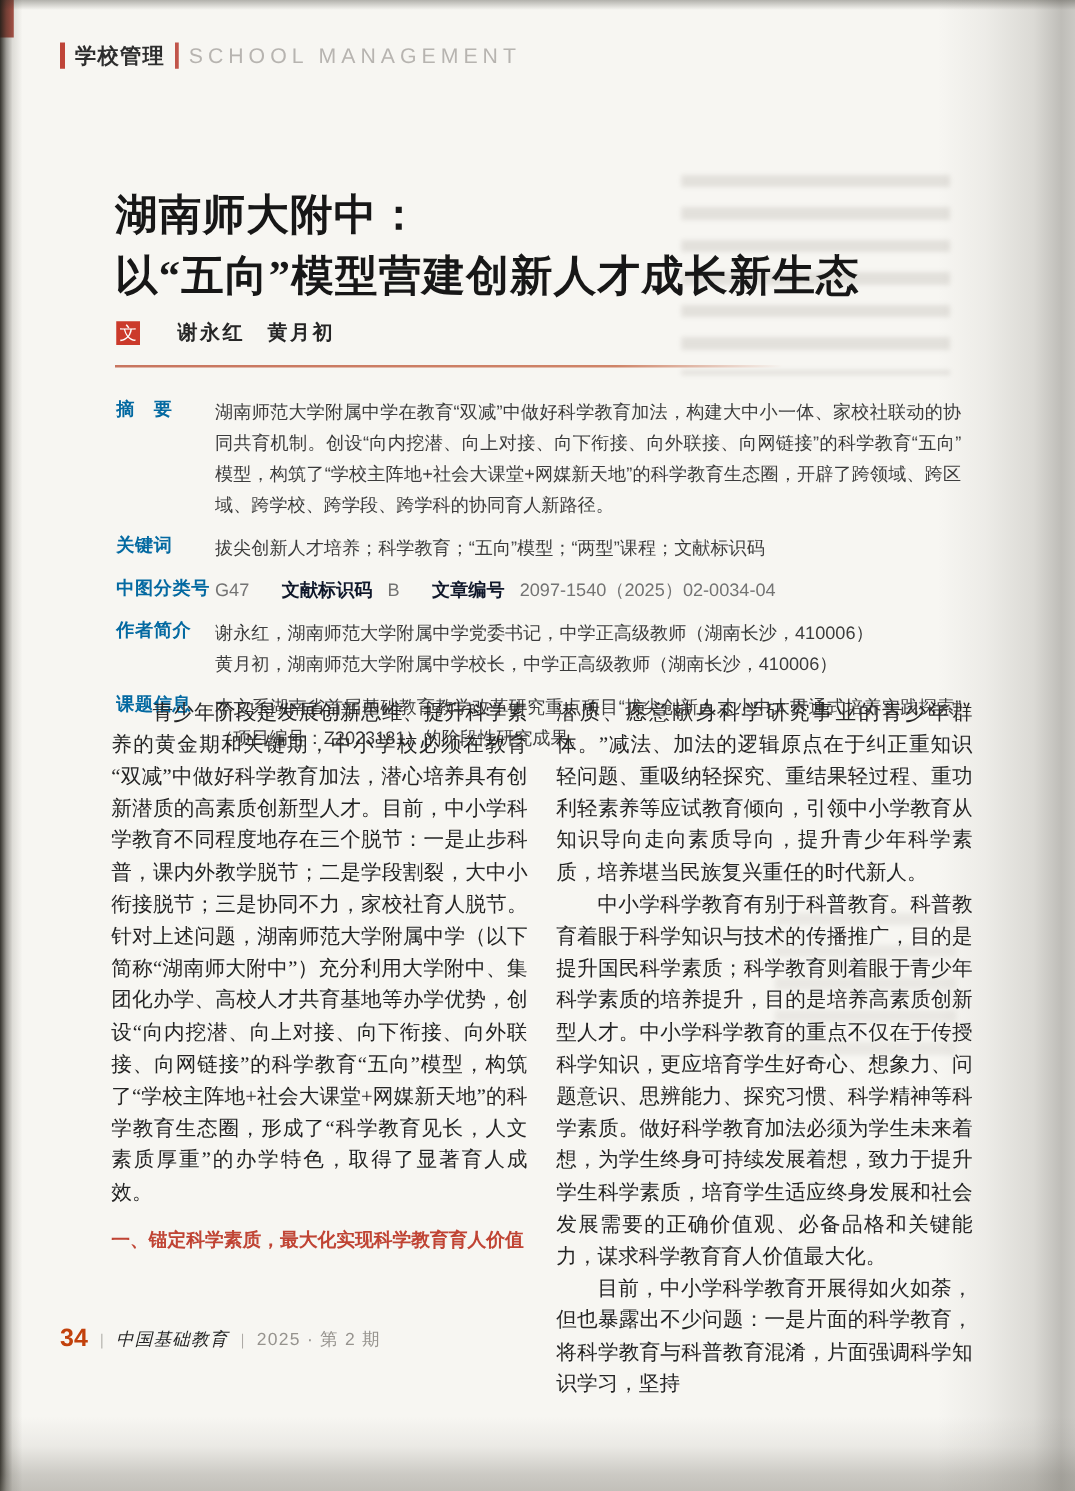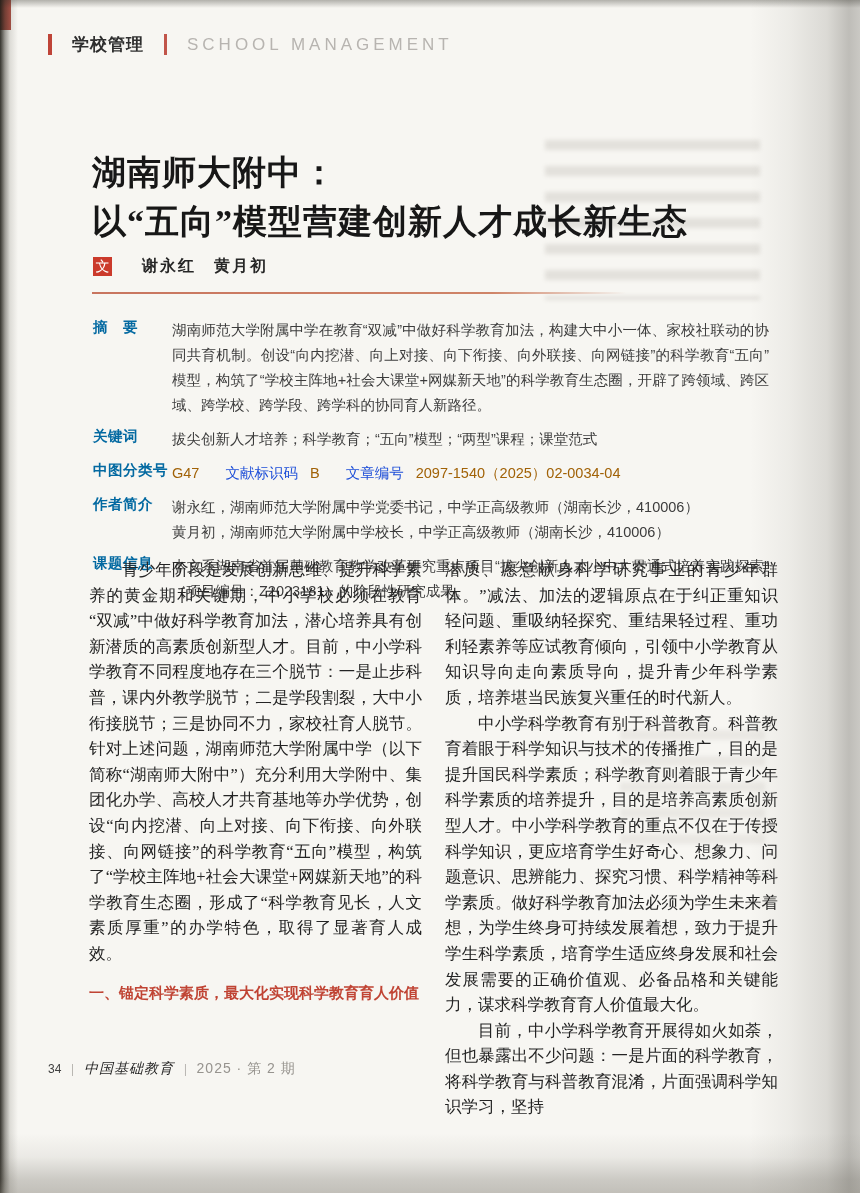--- a/index.html
+++ b/index.html
@@ -17,21 +17,21 @@
   .edge-right{position:absolute;right:0;top:0;width:110px;height:100%;
     background:linear-gradient(90deg,rgba(0,0,0,0) 0,rgba(72,69,60,.06) 35%,rgba(72,69,60,.16) 70%,rgba(60,57,50,.30) 90%,rgba(60,57,50,.24) 100%);}
   .edge-bottom{position:absolute;left:0;bottom:0;width:100%;height:60px;
     background:linear-gradient(180deg,rgba(0,0,0,0) 0,rgba(90,86,76,.08) 40%,rgba(90,86,76,.28) 78%,rgba(120,116,106,.42) 100%);}
   .corner-red{position:absolute;left:0;top:0;width:11px;height:30px;background:#9e3126;opacity:.85;}
 
   .ghost{position:absolute;filter:blur(2px);opacity:.16;pointer-events:none;
     background:repeating-linear-gradient(180deg,#7a7268 0 10px,transparent 10px 26px);}
 
   
-  .header{position:absolute;left:48px;top:33px;display:flex;align-items:center;gap:20px;
+  .header{position:absolute;left:48px;top:33px;display:flex;align-items:center;gap:8px;
     font-family:"Liberation Sans","DejaVu Sans",sans-serif;}
   .vbar{width:4px;height:21px;background:#bf4438;}
   .hdr-cn{font-size:17px;font-weight:700;color:#2e2e2e;letter-spacing:1px;}
   .hdr-sep{width:3px;height:21px;background:#c1554a;}
   .hdr-en{font-size:17px;color:#b7b4b0;letter-spacing:4px;text-align:right;}
 
   
   .title{position:absolute;left:92px;top:148px;width:640px;
     font-weight:900;font-size:34px;line-height:49px;color:#171717;letter-spacing:1px;}
   .byline{position:absolute;left:93px;top:256px;display:flex;align-items:center;gap:10px;}
@@ -40,36 +40,36 @@
   .authors{font-size:16px;font-weight:700;color:#262626;letter-spacing:2px;margin-left:20px;}
   .rule{position:absolute;left:92px;top:292px;width:534px;height:2px;
     background:linear-gradient(90deg,#c8755f 0,#cf8468 75%,rgba(207,132,104,0) 100%);}
 
   
   .meta{position:absolute;left:93px;top:318px;width:676px;
     font-family:"Liberation Sans","DejaVu Sans",sans-serif;font-size:14.5px;}
   .meta-row{display:flex;margin-bottom:9px;}
   .meta-label{flex:0 0 79px;color:#0369a1;font-weight:700;letter-spacing:.5px;}
   .meta-content{flex:1;color:#3c3c3c;line-height:25px;text-align:justify;}
-  .inline-label{color:#1d4ed8;font-weight:400;margin-right:8px;}
-  .inline-val{color:#a16207;margin-right:22px;}
+  .inline-label{color:#0f172a;font-weight:700;margin-right:8px;}
+  .inline-val{color:#737373;margin-right:22px;}
 
   
   .col{position:absolute;top:557px;width:333px;font-size:16.5px;line-height:25.6px;
     text-align:justify;color:#242424;}
   .col-left{left:89px;}
   .col-right{left:445px;}
   .para{margin:0;}
   .para.indent{text-indent:2em;}
   .sec-heading{margin:13px 0 8px 0;color:#c04434;font-weight:700;
     font-family:"Liberation Sans","DejaVu Sans",sans-serif;font-size:15px;line-height:26px;text-align:left;}
 
   
   .footer{position:absolute;left:48px;top:1060px;display:flex;align-items:center;gap:10px;font-size:14px;}
-  .pg-num{font-family:"Liberation Sans","DejaVu Sans",sans-serif;font-weight:400;font-size:12px;color:#404040;}
+  .pg-num{font-family:"Liberation Sans","DejaVu Sans",sans-serif;font-weight:700;font-size:20px;color:#c2410c;}
   .ft-sep{color:#9a9792;font-size:13px;}
   .journal{font-style:italic;font-weight:400;color:#1f1f1f;letter-spacing:1px;}
   .issue{color:#96938e;font-family:"Liberation Sans","DejaVu Sans",sans-serif;letter-spacing:1px;}
 </style>
 </head>
 <body>
 
 <div class="page">
 
   <div class="corner-red"></div>
@@ -95,21 +95,21 @@
   </div>
   <div class="rule"></div>
 
   <div class="meta">
     <div class="meta-row">
       <div class="meta-label">摘　要</div>
       <div class="meta-content">湖南师范大学附属中学在教育“双减”中做好科学教育加法，构建大中小一体、家校社联动的协同共育机制。创设“向内挖潜、向上对接、向下衔接、向外联接、向网链接”的科学教育“五向”模型，构筑了“学校主阵地+社会大课堂+网媒新天地”的科学教育生态圈，开辟了跨领域、跨区域、跨学校、跨学段、跨学科的协同育人新路径。</div>
     </div>
     <div class="meta-row">
       <div class="meta-label">关键词</div>
-      <div class="meta-content">拔尖创新人才培养；科学教育；“五向”模型；“两型”课程；课堂范式</div>
+      <div class="meta-content">拔尖创新人才培养；科学教育；“五向”模型；“两型”课程；文献标识码</div>
     </div>
     <div class="meta-row">
       <div class="meta-label">中图分类号</div>
       <div class="meta-content">
         <span class="inline-val">G47</span>
         <span class="inline-label">文献标识码</span>
         <span class="inline-val">B</span>
         <span class="inline-label">文章编号</span>
         <span class="inline-val">2097-1540（2025）02-0034-04</span>
       </div>

